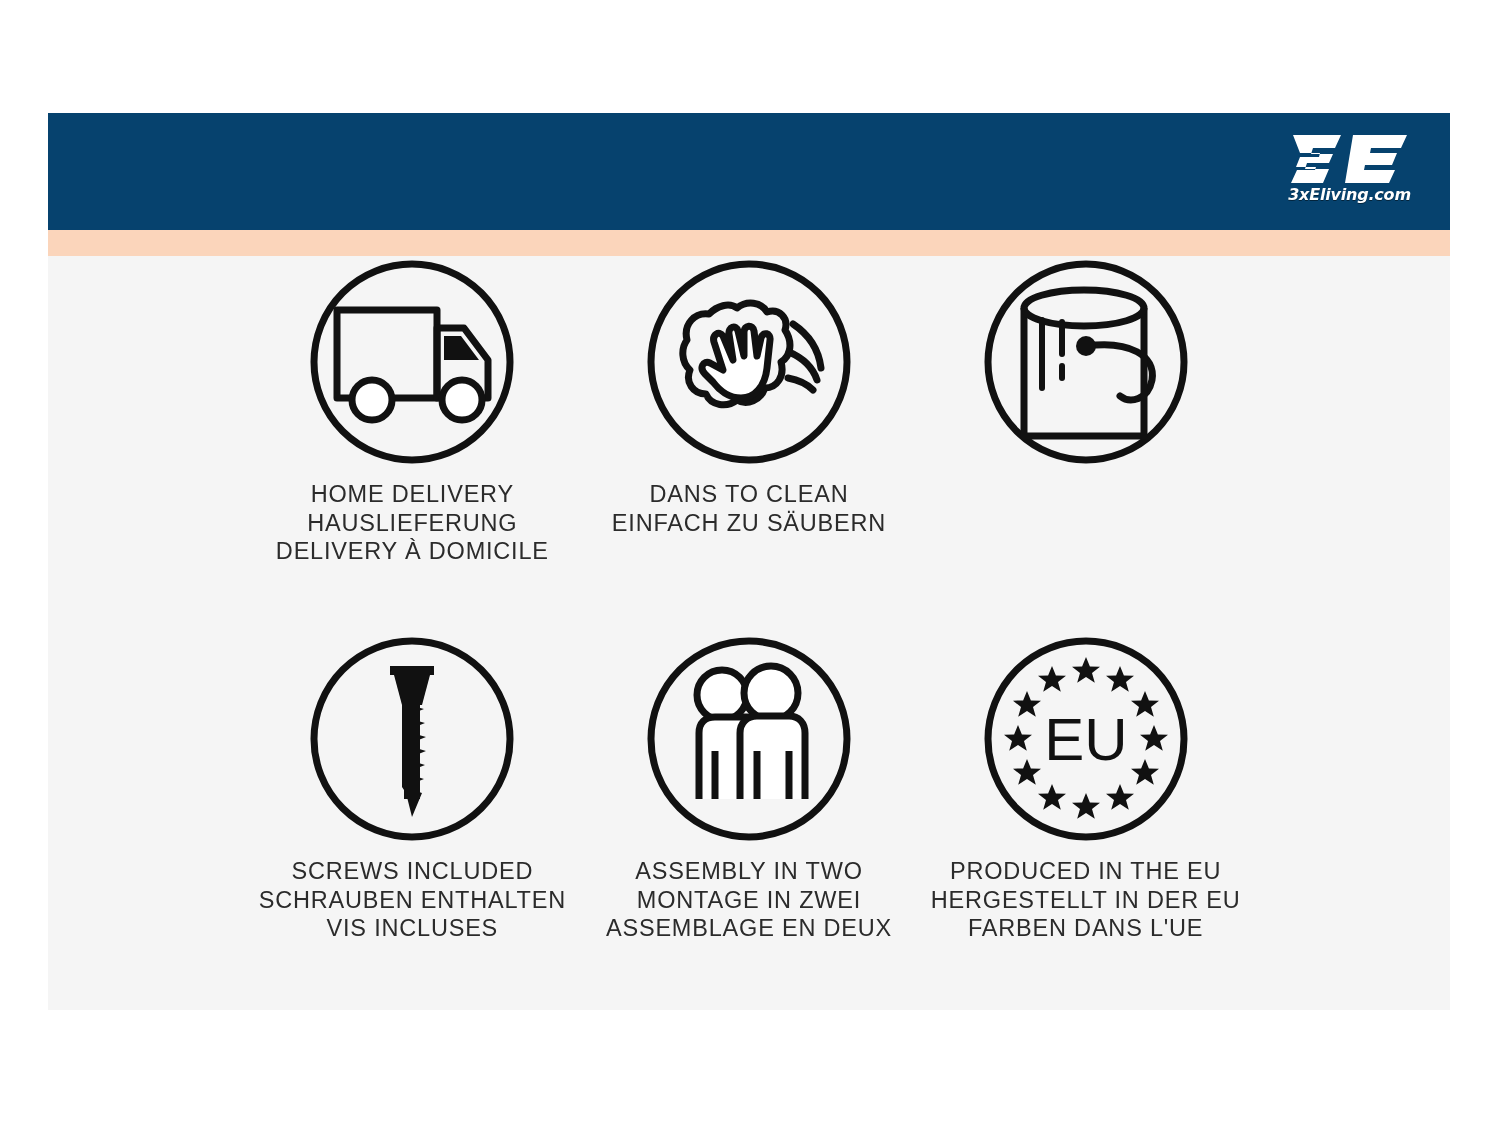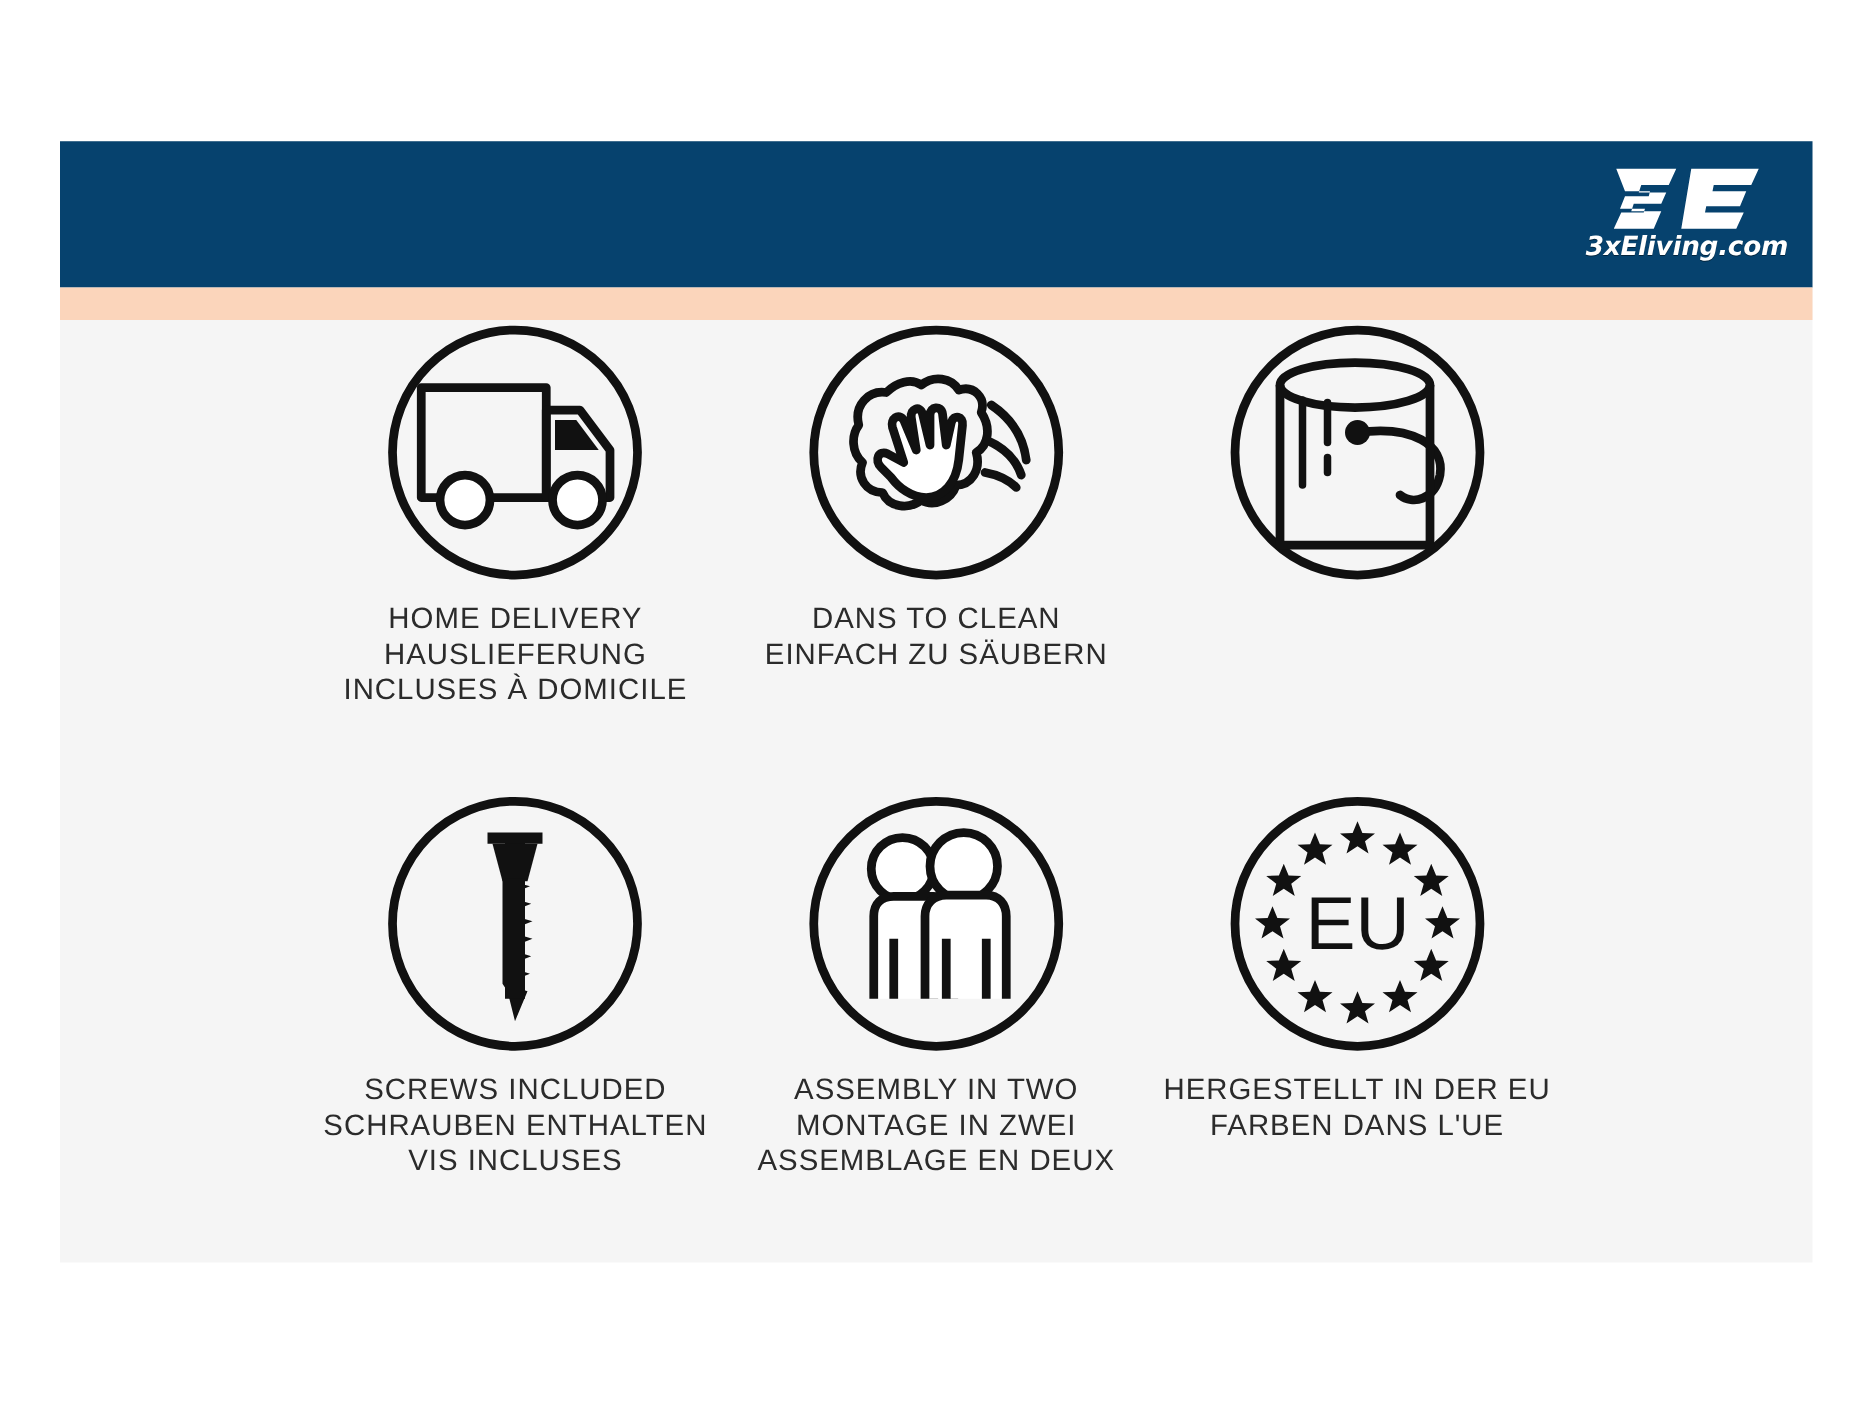--- a/index.html
+++ b/index.html
@@ -30,21 +30,21 @@
   
   .logo{
     position:absolute; right:38px; top:18px;
     width:125px; height:82px;
     display:flex;flex-direction:column;align-items:center;justify-content:flex-start;
   }
   .logo-mark{width:118px;height:56px;display:block;}
   .logo-word{
     margin-top:-2px;
     color:#ffffff;
-    font-size:21px;
+    font-size:16px;
     font-weight:bold;
     font-style:italic;
     letter-spacing:-0.2px;
     white-space:nowrap;
     font-family:"DejaVu Sans", sans-serif;
     text-shadow:0 1px 0 rgba(0,0,0,0.45);
   }
 
   
   .grid{
@@ -113,21 +113,21 @@
 
             <path d="M138 80 L155 80 L173 104 L138 104 Z" fill="#111"></path>
 
             <circle cx="66" cy="144" r="20" fill="#fff" stroke="#111" stroke-width="7"></circle>
             <circle cx="156" cy="144" r="20" fill="#fff" stroke="#111" stroke-width="7"></circle>
           </svg>
         </div>
         <div class="caption">
           <span>HOME DELIVERY</span>
           <span>HAUSLIEFERUNG</span>
-          <span>INCLUSES À DOMICILE</span>
+          <span>DELIVERY À DOMICILE</span>
         </div>
       </div>
 
       <div class="feature">
         <div class="icon-wrap">
           <svg viewBox="0 0 212 212">
             <circle cx="106" cy="106" r="98" fill="none" stroke="#111" stroke-width="7"></circle>
 
             <path d="M44 84 C40 68 52 56 66 58 C74 50 86 46 94 52
                      C104 44 118 46 124 56 C136 52 146 62 142 74
@@ -264,20 +264,21 @@
                   <path d="M0,-14 L3.9,-4.6 L14,-4.3 L6,2 L8.8,11.8 L0,6 L-8.8,11.8 L-6,2 L-14,-4.3 L-3.9,-4.6 Z"></path>
                 </g>
               <g transform="translate(72,47)">
                   <path d="M0,-14 L3.9,-4.6 L14,-4.3 L6,2 L8.8,11.8 L0,6 L-8.8,11.8 L-6,2 L-14,-4.3 L-3.9,-4.6 Z"></path>
                 </g>
             </g>
             <text x="106" y="106" text-anchor="middle" dominant-baseline="central" font-family="Liberation Sans, sans-serif" font-size="60" fill="#111">EU</text>
           </svg>
         </div>
         <div class="caption">
+          <span>PRODUCED IN THE EU</span>
           <span>HERGESTELLT IN DER EU</span>
           <span>FARBEN DANS L'UE</span>
         </div>
       </div>
 
     </div>
   </div>
 </div>
 
 </body></html>

